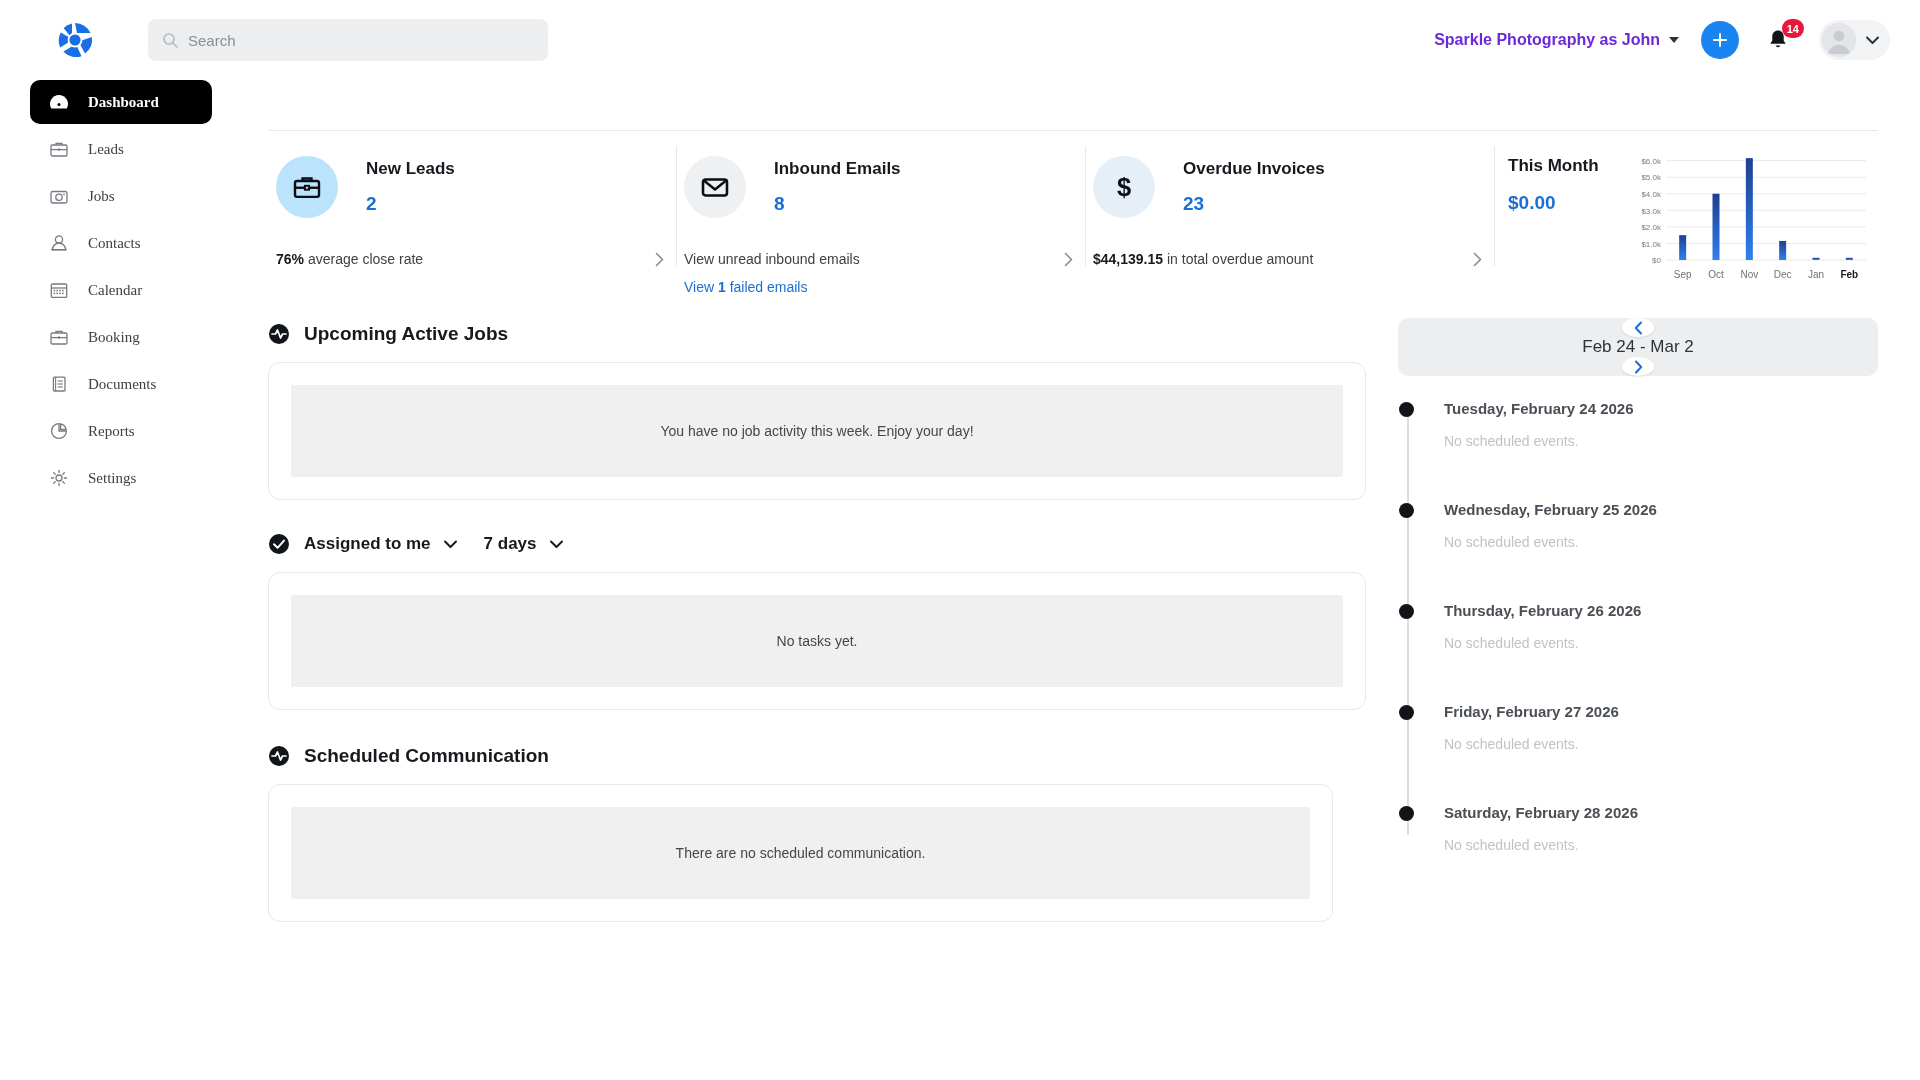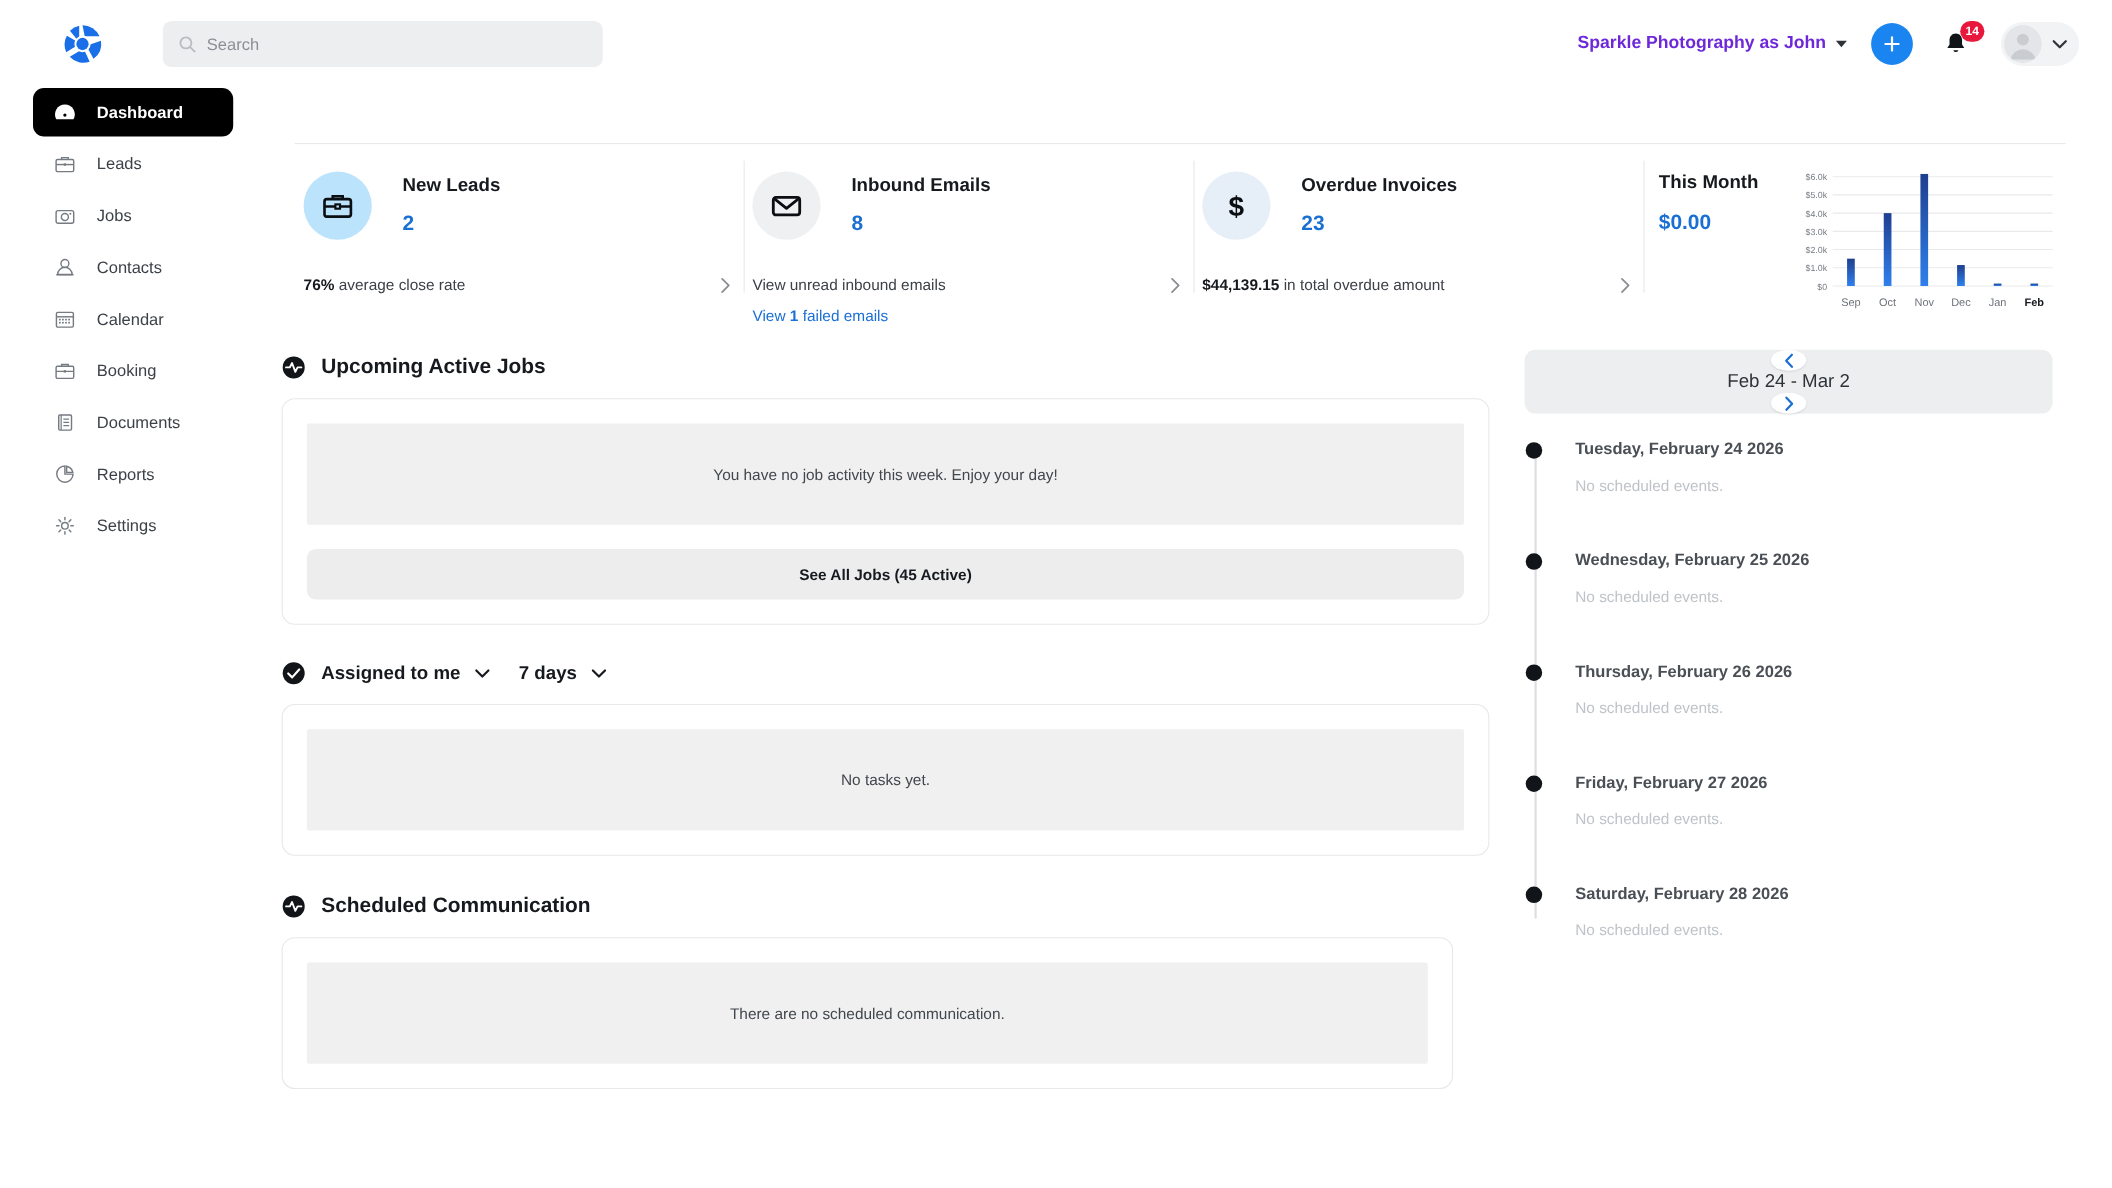--- a/index.html
+++ b/index.html
@@ -55,21 +55,21 @@
     background: #f2f3f5; border-radius: 24px; padding: 3px 10px 3px 3px; cursor: pointer;
   }
   .avatar { width: 34px; height: 34px; border-radius: 50%; background: #dfe1e4; display: block; }
   .chev-down { margin-left: 9px; }
 
   
   .sidebar { position: absolute; left: 0; top: 80px; width: 240px; height: 1000px; background: #fff; }
   .nav-item {
     display: flex; align-items: center; height: 44px;
     margin: 0 28px 0 30px; padding-left: 18px;
-    border-radius: 10px; cursor: pointer; color: #3c4147;
+    border-radius: 10px; cursor: pointer; color: #3c4147; font-family: Liberation Serif, serif;
   }
   .nav-item + .nav-item { margin-top: 3px; }
   .nav-item.active { background: #000000; color: #ffffff; }
   .nav-ico { width: 22px; height: 22px; margin-right: 18px; flex: 0 0 auto; display: flex; align-items: center; justify-content: center; }
   .nav-label { font-size: 15px; }
   .nav-item.active .nav-label { font-weight: bold; }
 
   
   .main { position: absolute; left: 240px; top: 80px; width: 1680px; height: 1000px; }
   .divider-top { position: absolute; left: 28px; top: 50px; width: 1610px; height: 1px; background: #e6e8ea; }
@@ -98,21 +98,21 @@
   .sub-link b { font-weight: bold; }
 
   
   .month-card { position: relative; display: flex; padding-top: 18px; }
   .month-left { padding-left: 14px; }
   .month-title { font-size: 17px; font-weight: bold; color: #16191d; }
   .month-value { font-size: 19px; font-weight: bold; color: #1a6fd4; margin-top: 16px; }
   .chart-holder { position: absolute; left: 128px; top: 8px; width: 252px; height: 140px; }
 
   
-  .content { position: absolute; left: 16px; top: 232px; width: 1610px; height: 768px; display: flex; gap: 32px; justify-content: center; }
+  .content { position: absolute; left: 28px; top: 232px; width: 1610px; height: 768px; display: flex; gap: 32px; justify-content: center; }
   .col-left { width: 1098px; }
   .col-right { width: 480px; }
 
   .sect-head { display: flex; align-items: center; height: 44px; }
   .sect-ico { width: 22px; height: 22px; margin-right: 14px; display: flex; align-items: center; justify-content: center; flex: 0 0 auto; }
   .sect-title { font-size: 19px; font-weight: bold; color: #16191d; }
 
   .panel { border: 1px solid #e6e8ea; border-radius: 12px; background: #fff; padding: 22px; margin-top: 6px; }
   .empty-band {
     background: #f0f0f0; border-radius: 2px;
@@ -458,21 +458,20 @@
           <svg width="22" height="22" viewBox="0 0 22 22">
             <circle cx="11" cy="11" r="10" fill="#111418"></circle>
             <polyline points="4,11 7.5,11 9.5,7 12.5,15 14.5,11 18,11" fill="none" stroke="#fff" stroke-width="1.7" stroke-linecap="round" stroke-linejoin="round"></polyline>
           </svg>
         </span>
         <span class="sect-title">Upcoming Active Jobs</span>
       </div>
 
       <div class="panel">
         <div class="empty-band" style="height:92px">You have no job activity this week. Enjoy your day!</div>
-        <div class="wide-btn">See All Jobs (45 Active)</div>
       </div>
 
       <div class="filters" style="margin-top:22px">
         <span class="sect-ico">
           <svg width="22" height="22" viewBox="0 0 22 22">
             <circle cx="11" cy="11" r="10" fill="#111418"></circle>
             <polyline points="6,11.3 9.6,14.8 16,7.6" fill="none" stroke="#fff" stroke-width="2" stroke-linecap="round" stroke-linejoin="round"></polyline>
           </svg>
         </span>
         <div class="filter-pill">

